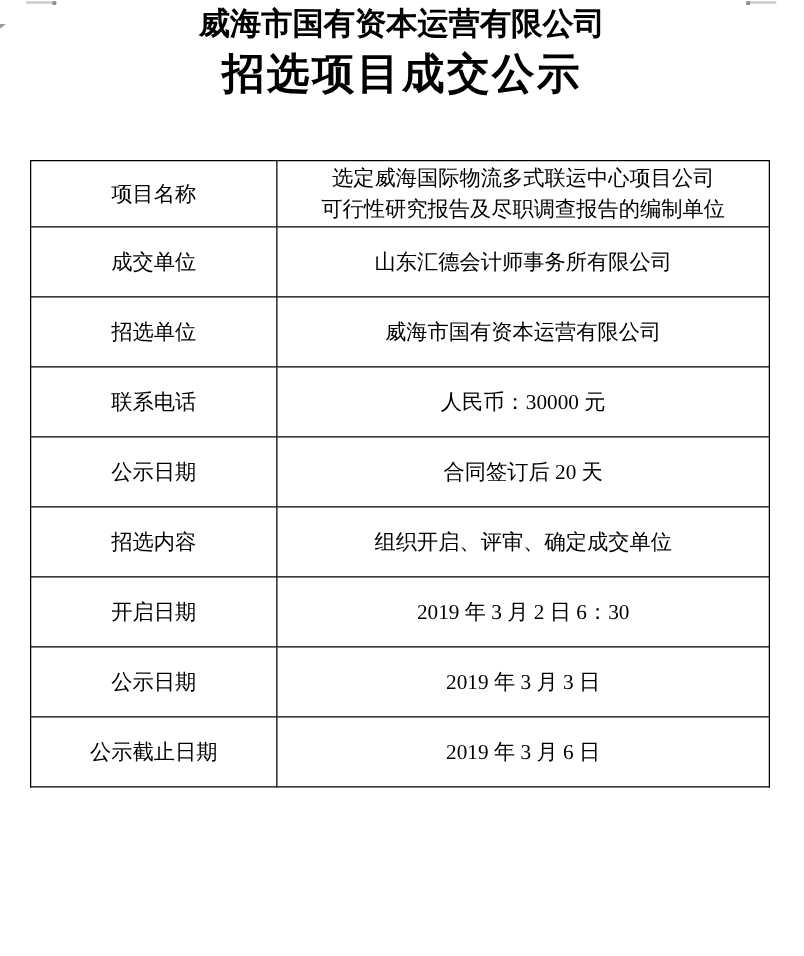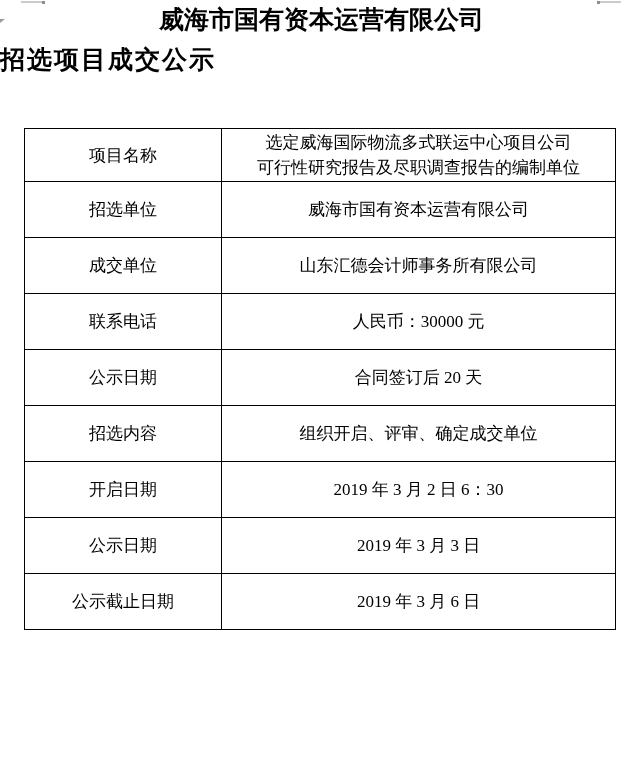--- a/index.html
+++ b/index.html
@@ -56,21 +56,22 @@
     font-size: 25px;
     font-weight: bold;
     line-height: 32px;
   }
   .doc-subtitle {
     position: absolute;
     top: 44px;
     left: 0;
     width: 100%;
     margin: 0;
-    font-size: 25px;
+    text-align: center;
+    font-size: 34px;
     font-weight: bold;
     line-height: 32px;
     letter-spacing: 2px;
   }
 
   table.announcement {
     position: absolute;
     top: 128px;
     left: 24px;
     width: 592px;
@@ -110,26 +111,26 @@
 <h2 class="doc-subtitle">招选项目成交公示</h2>
 
 <table class="announcement">
   <tbody>
     <tr class="first-row">
       <td class="label-cell">项目名称</td>
       <td class="value-cell">选定威海国际物流多式联运中心项目公司
 可行性研究报告及尽职调查报告的编制单位</td>
     </tr>
     <tr>
+      <td class="label-cell">成交单位</td>
+      <td class="value-cell">山东汇德会计师事务所有限公司</td>
+    </tr>
+    <tr>
       <td class="label-cell">招选单位</td>
       <td class="value-cell">威海市国有资本运营有限公司</td>
-    </tr>
-    <tr>
-      <td class="label-cell">成交单位</td>
-      <td class="value-cell">山东汇德会计师事务所有限公司</td>
     </tr>
     <tr>
       <td class="label-cell">联系电话</td>
       <td class="value-cell">人民币：30000 元</td>
     </tr>
     <tr>
       <td class="label-cell">公示日期</td>
       <td class="value-cell">合同签订后 20 天</td>
     </tr>
     <tr>

